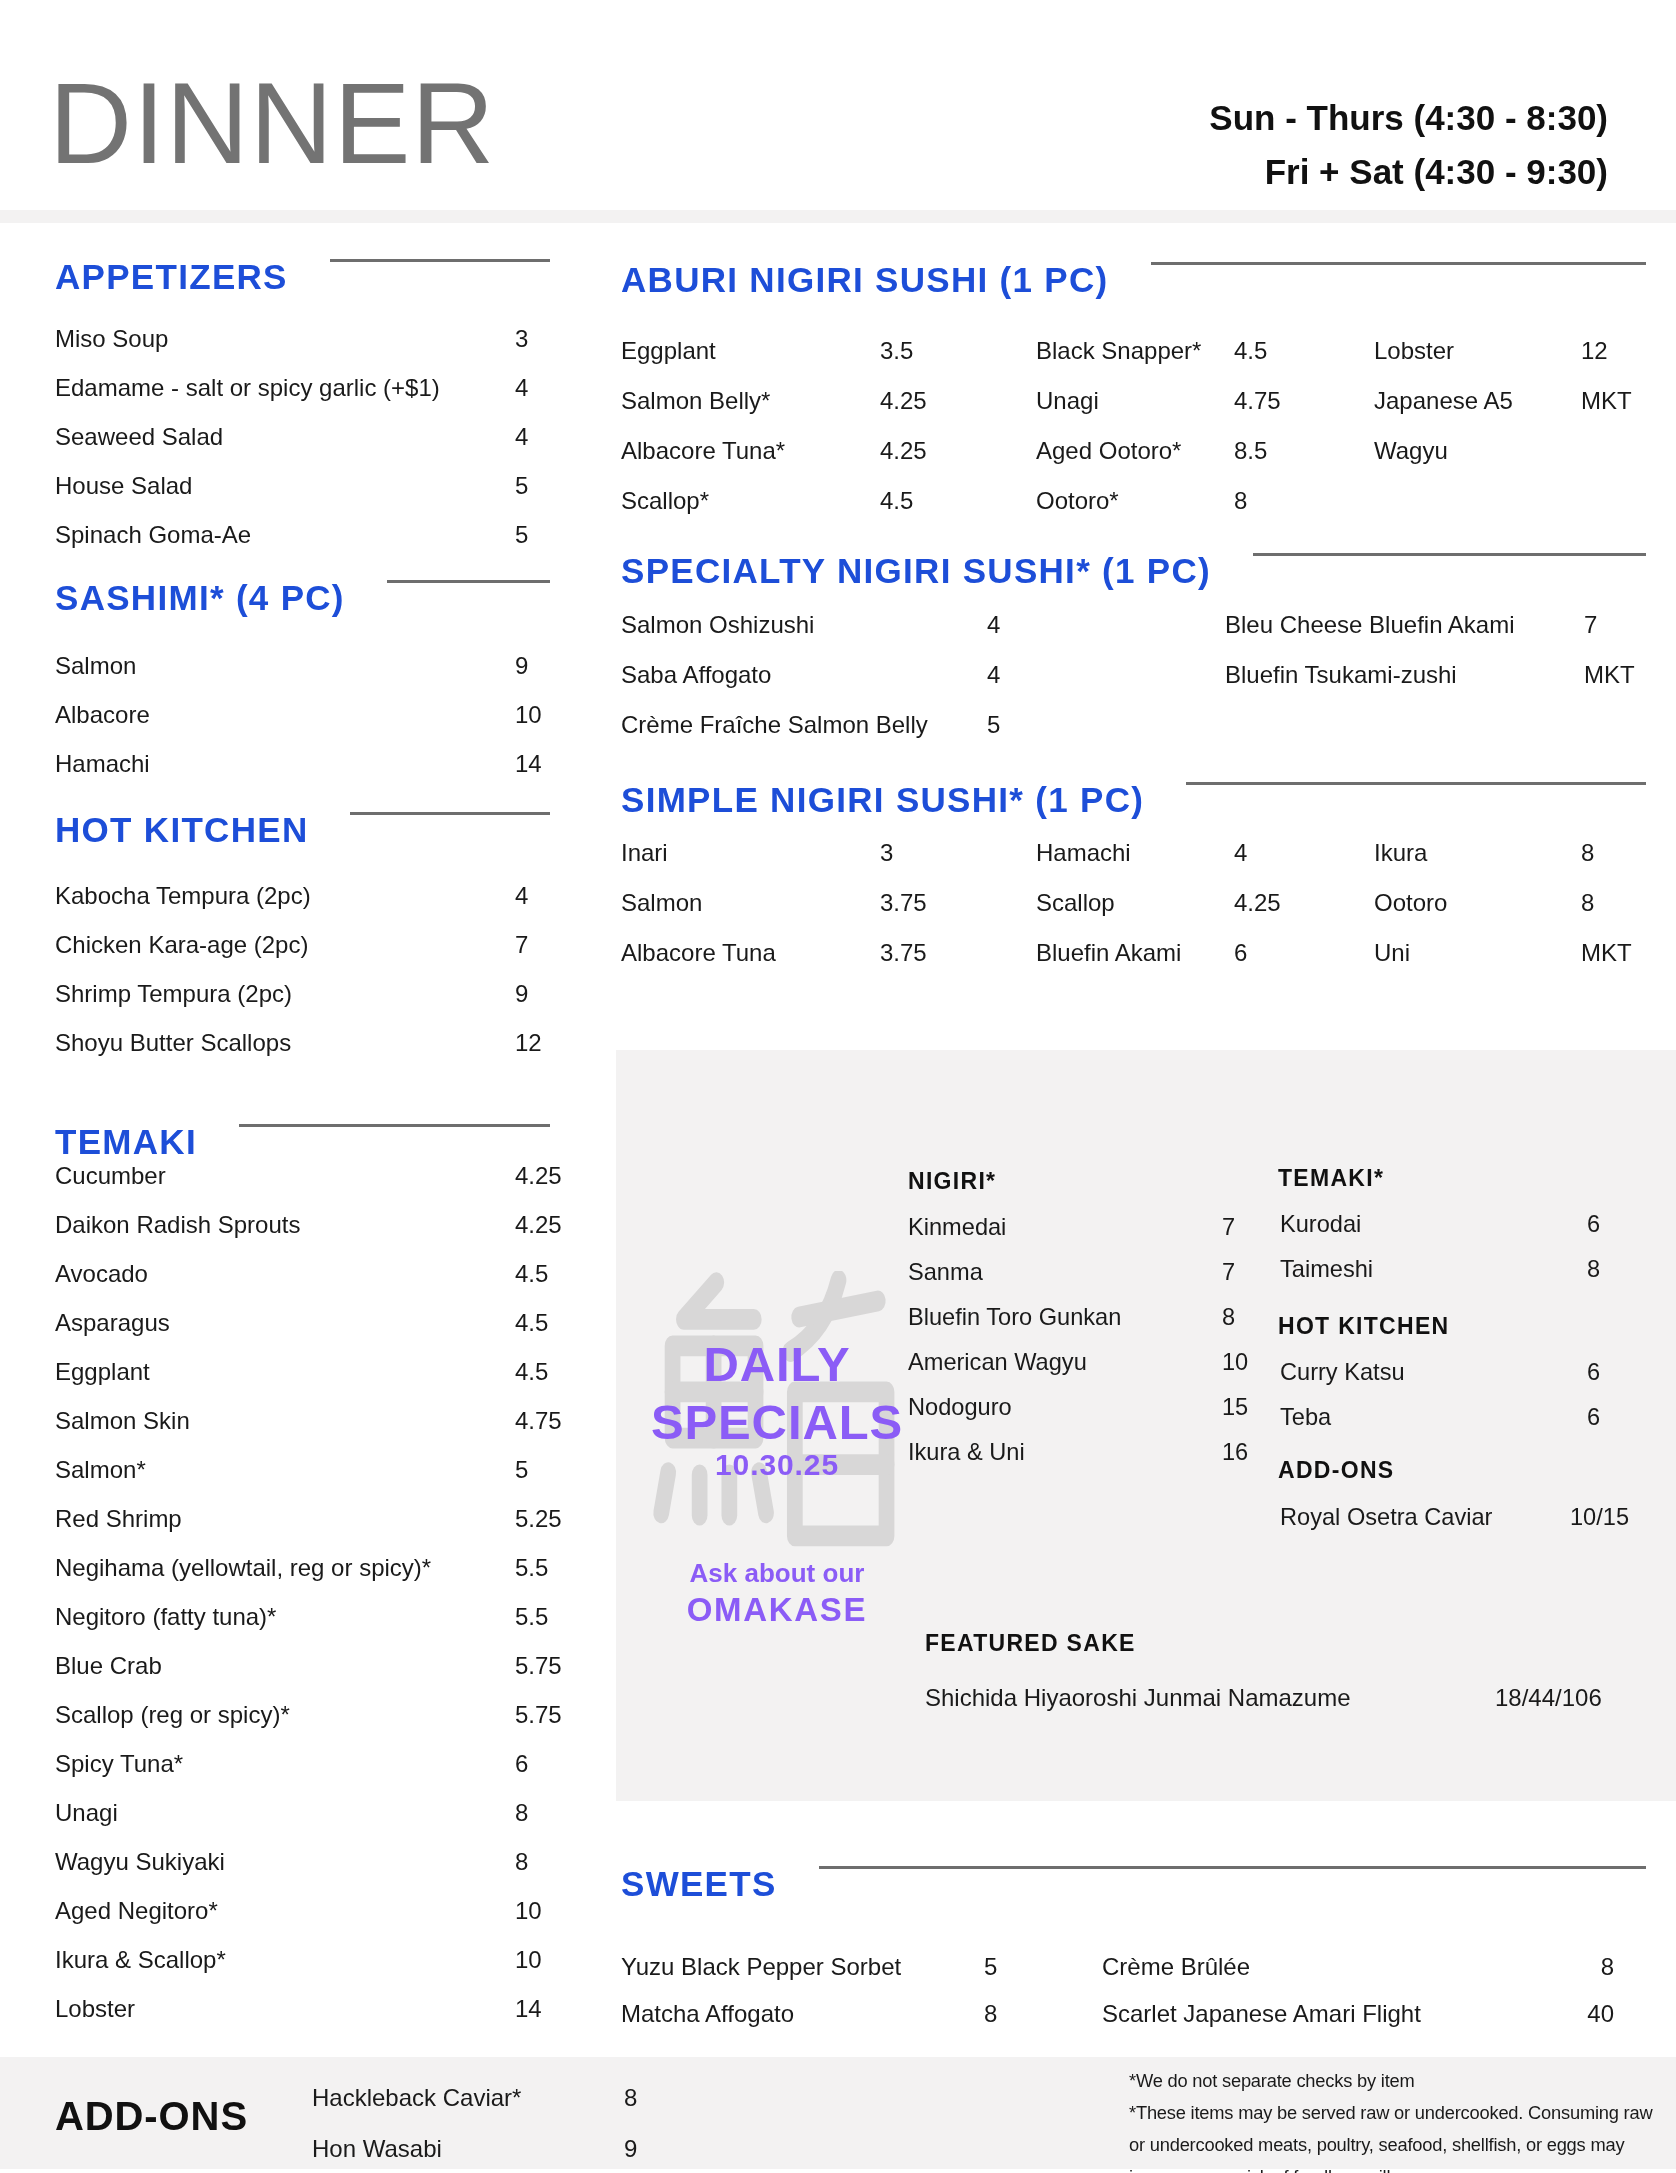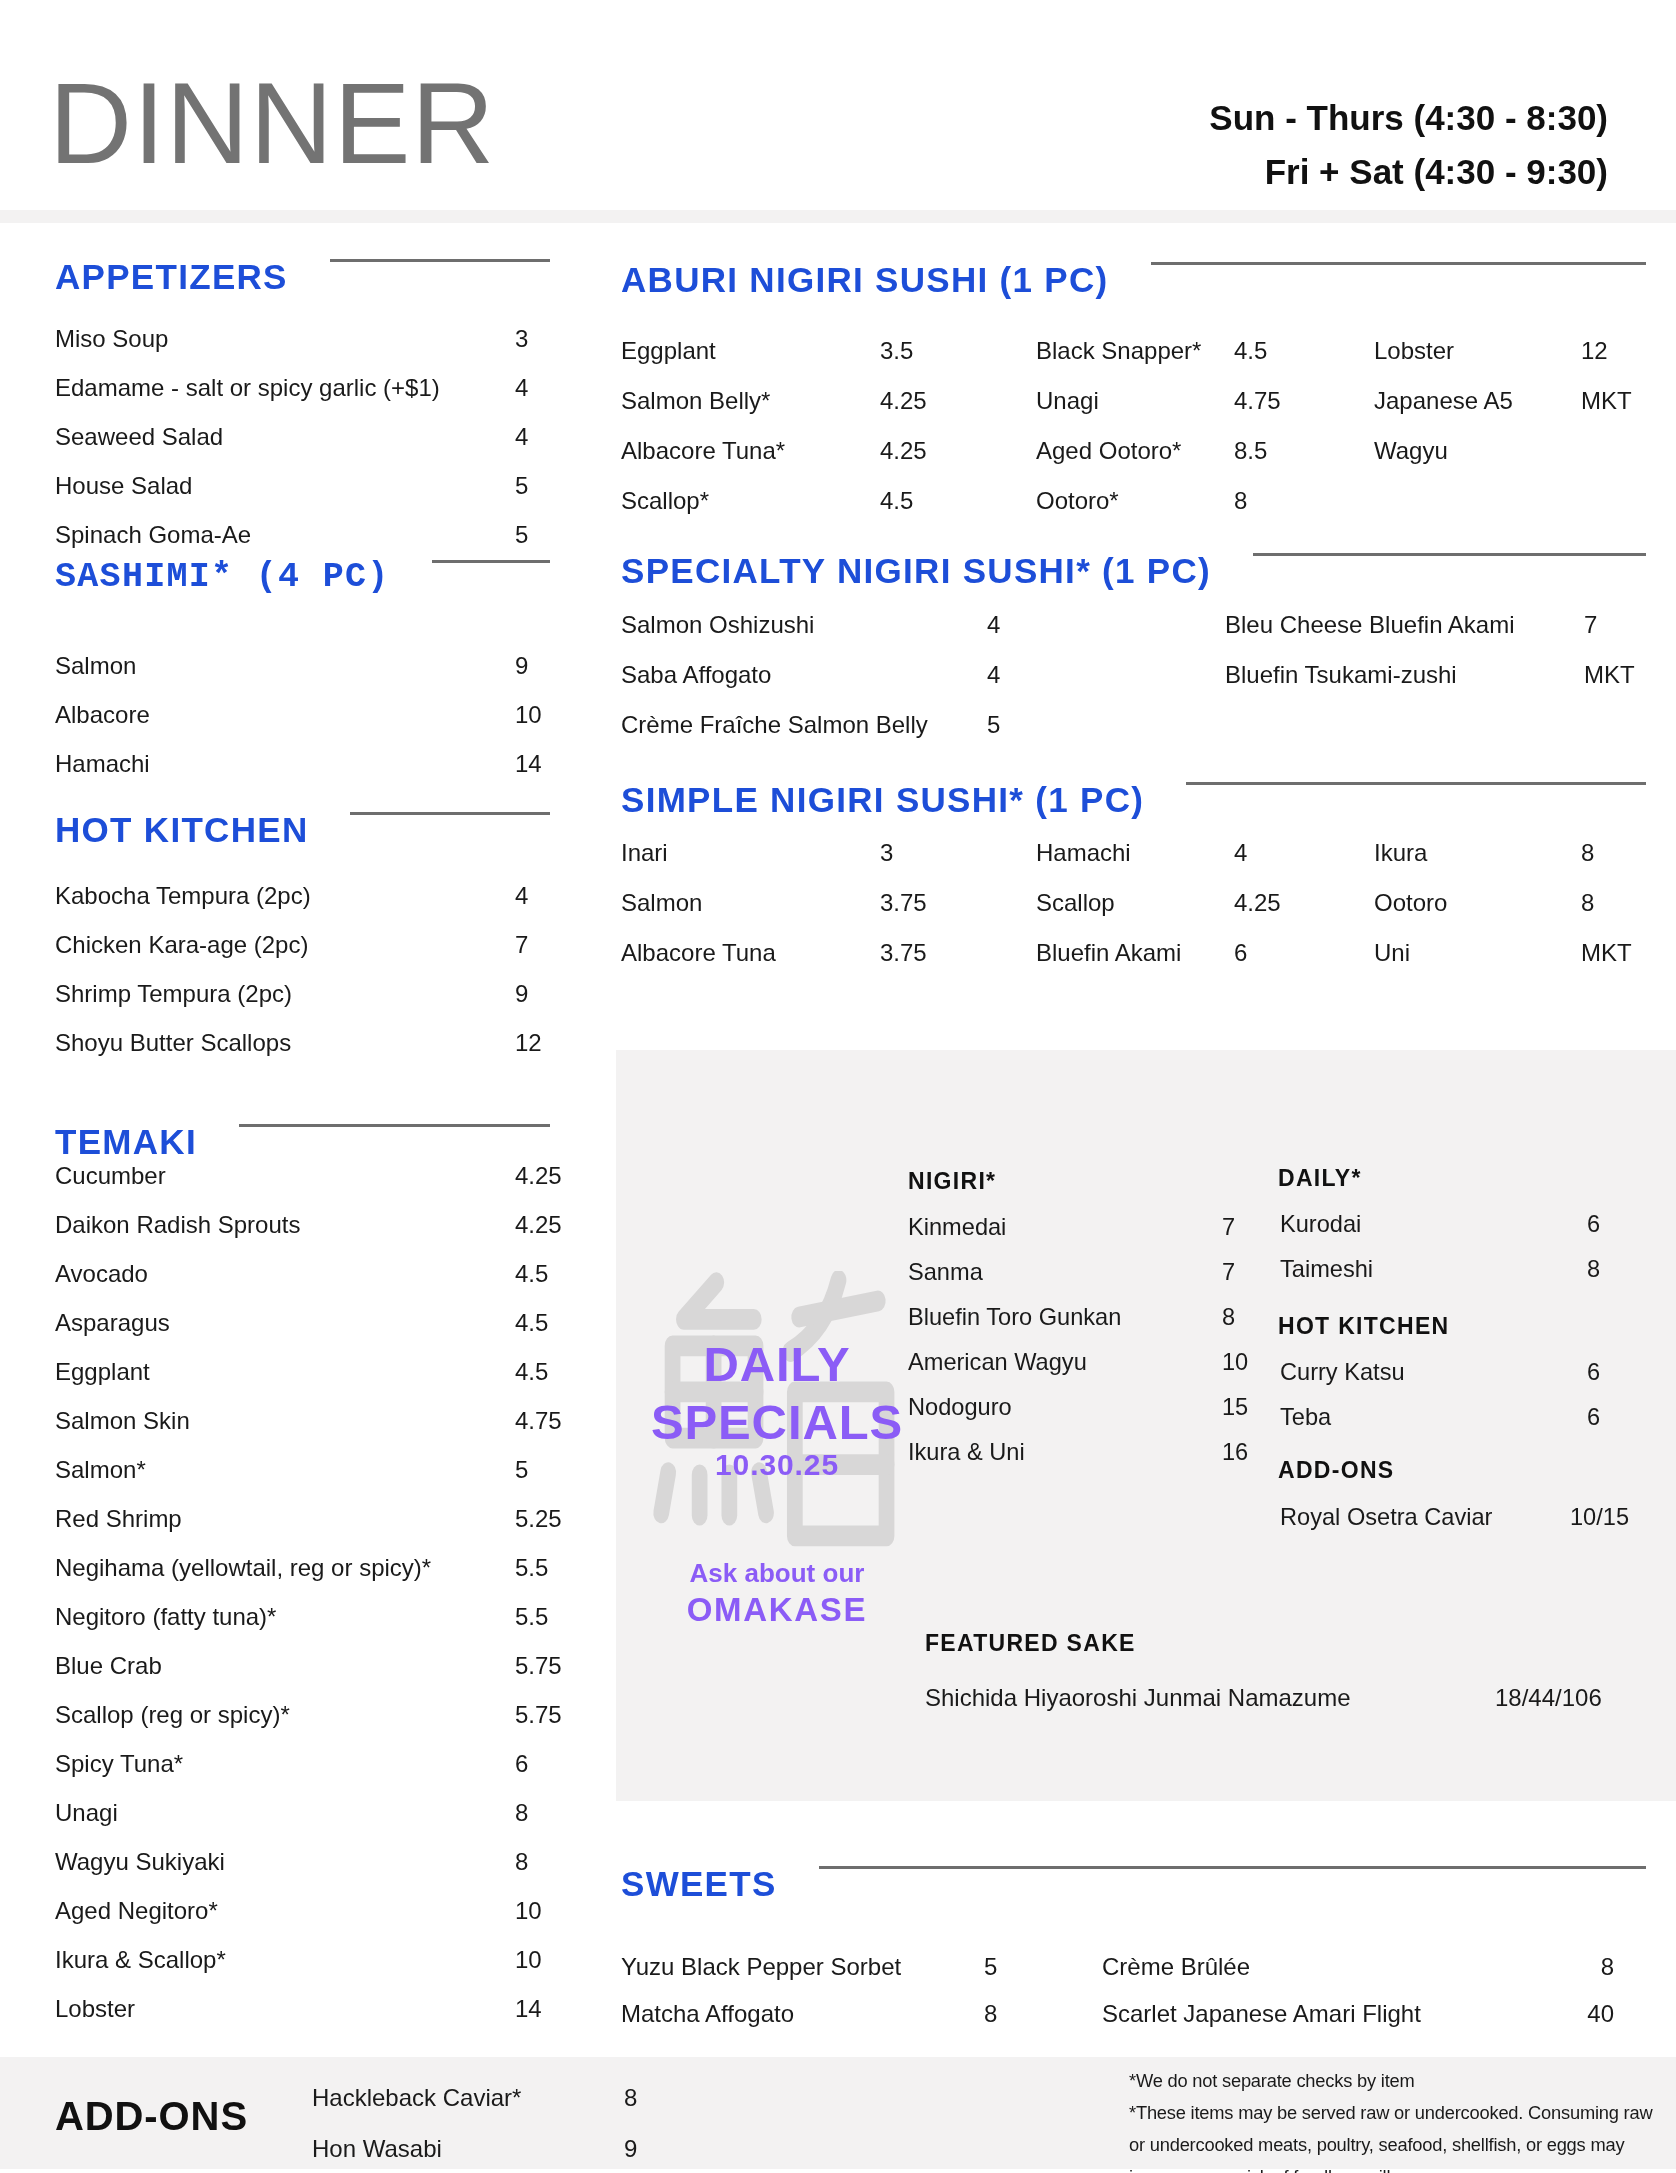--- a/index.html
+++ b/index.html
@@ -68,21 +68,21 @@
   <div class="row">
       <span class="nm">House Salad</span>
       <span class="pr">5</span>
     </div>
   <div class="row">
       <span class="nm">Spinach Goma-Ae</span>
       <span class="pr">5</span>
     </div>
 </div>
 
-<div class="abs section-title" style="left:55px;top:560px;width:495px;font-family:Liberation Mono, monospace;">
+<div class="abs section-title" style="left:55px;top:580px;width:495px;">
   <span>SASHIMI* (4 PC)</span>
     <span class="rule"></span>
 </div>
 <div class="list l-main" style="left:55px;top:652px;width:495px;">
   <div class="row">
       <span class="nm">Salmon</span>
       <span class="pr">9</span>
     </div>
   <div class="row">
       <span class="nm">Albacore</span>
@@ -337,21 +337,21 @@
   <div class="row">
       <span>Nodoguro</span>
       <span>15</span>
     </div>
   <div class="row">
       <span>Ikura &amp; Uni</span>
       <span>16</span>
     </div>
 </div>
 
-<div class="abs ds-head" style="left:1278px;top:1165px;">DAILY*</div>
+<div class="abs ds-head" style="left:1278px;top:1165px;">TEMAKI*</div>
 <div class="list ds-side" style="left:1280px;top:1211px;width:370px;">
   <div class="row">
       <span>Kurodai</span>
       <span>6</span>
     </div>
   <div class="row">
       <span>Taimeshi</span>
       <span>8</span>
     </div>
 </div>

